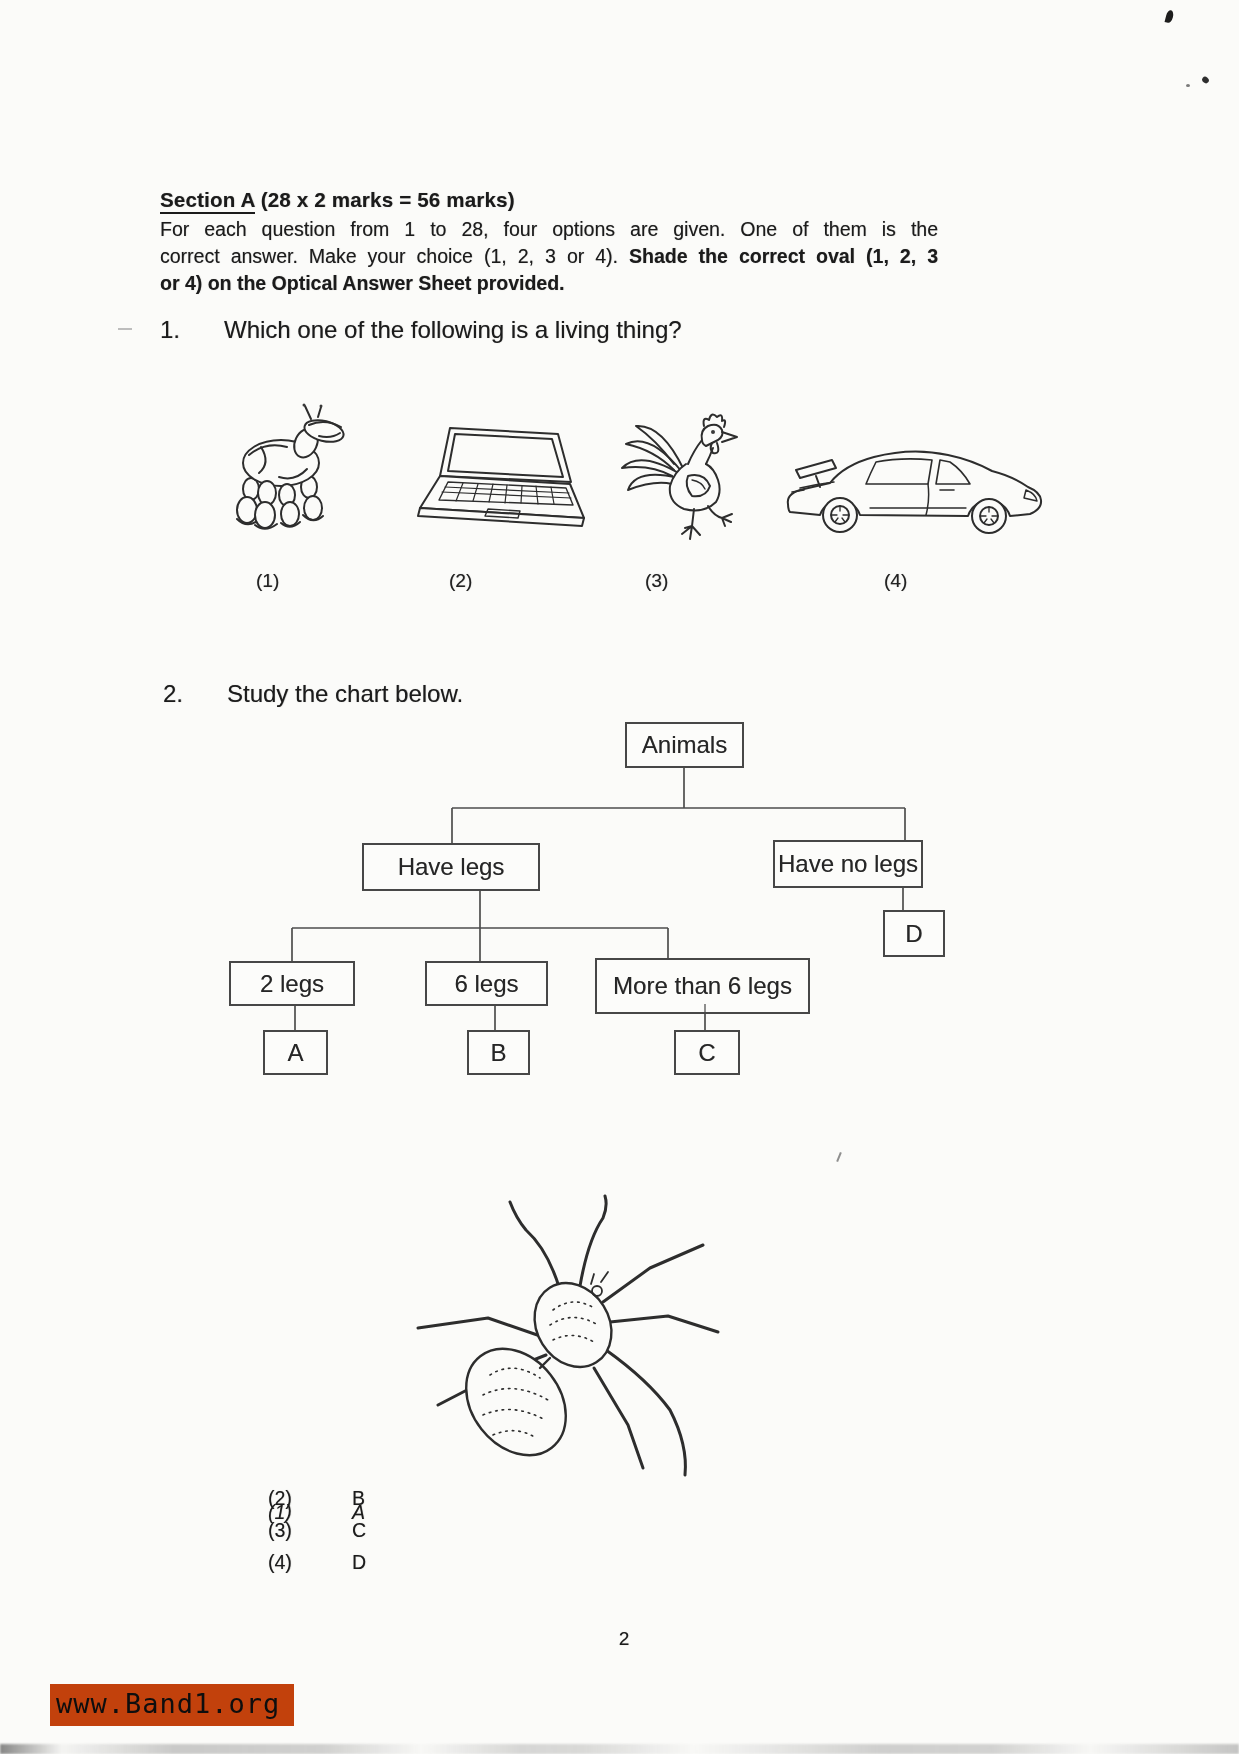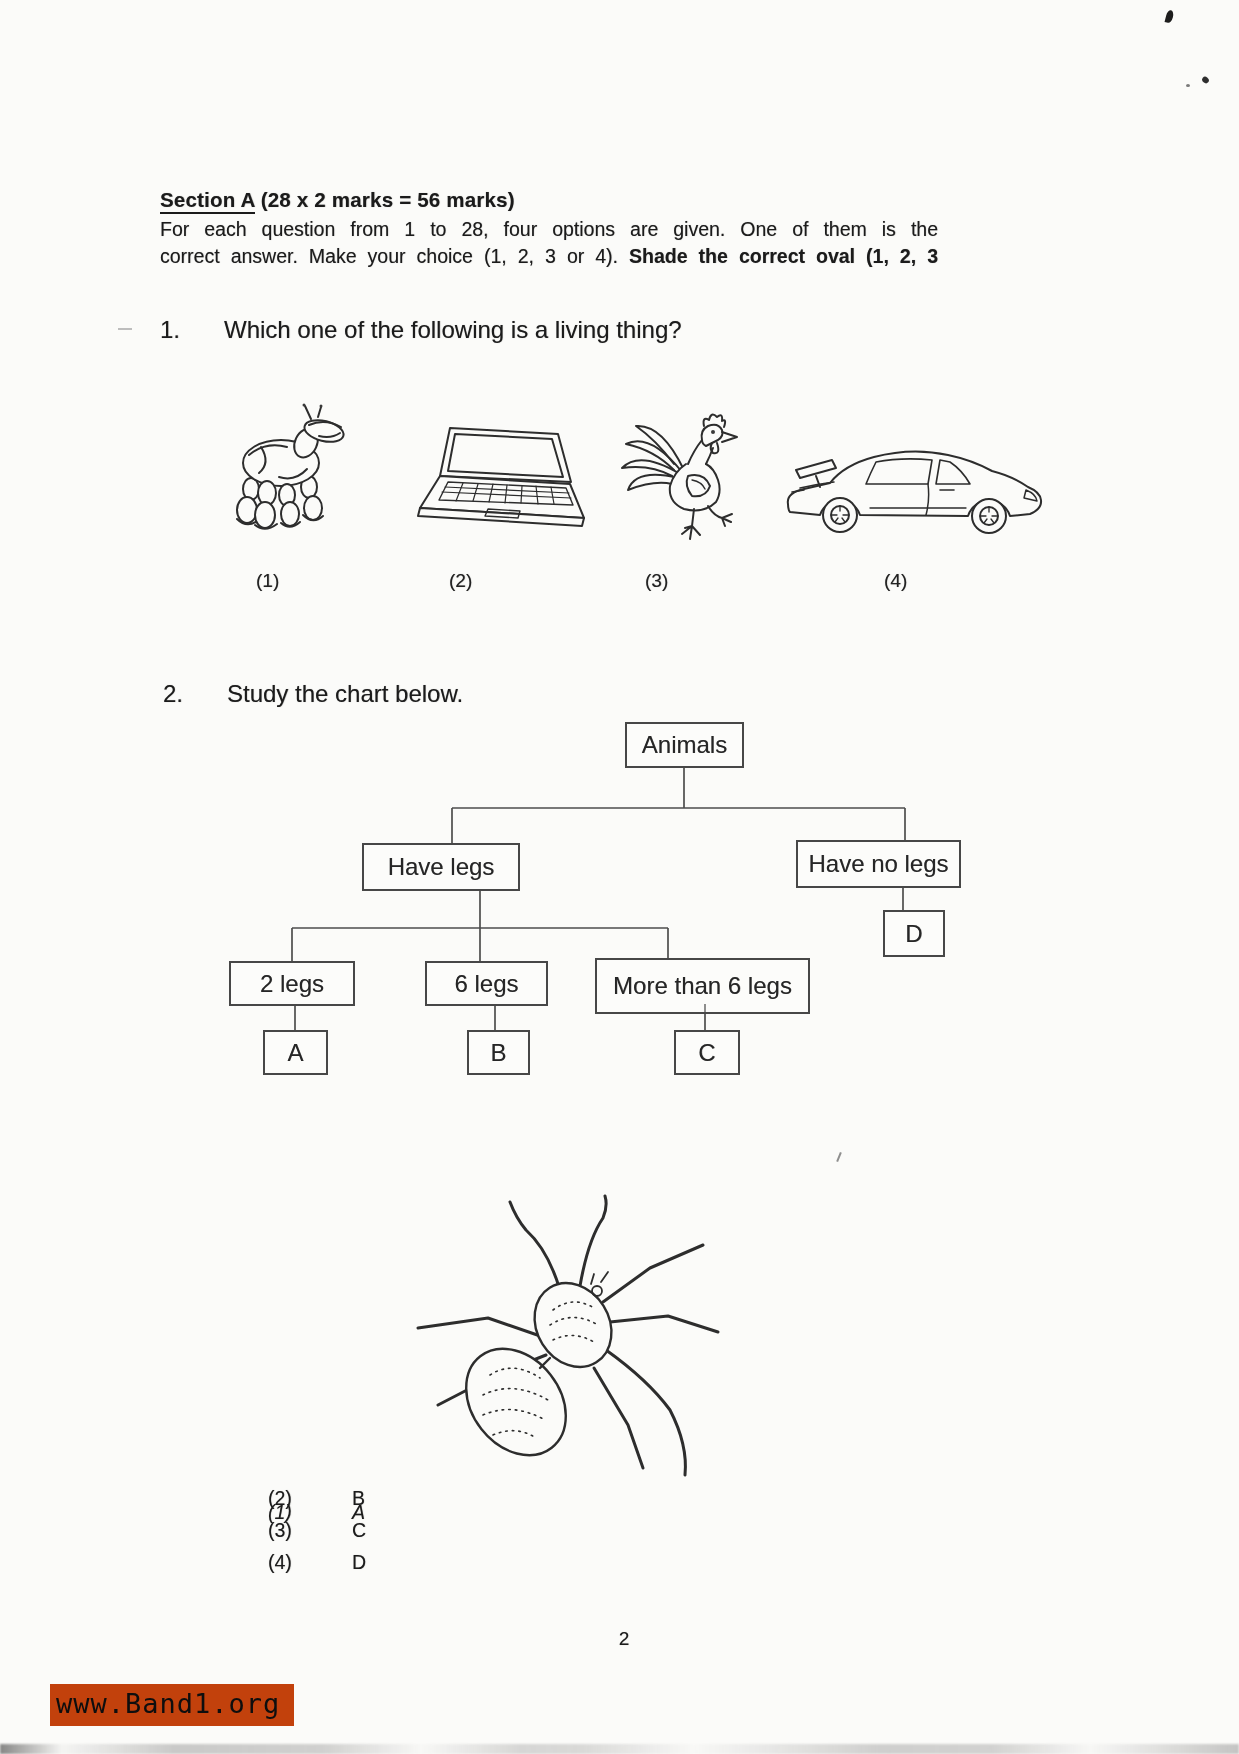--- a/index.html
+++ b/index.html
@@ -54,20 +54,21 @@
 
   <div class="abs heading txt" style="left:160px; top:188px;">
     <span class="u">Section A</span><span> (28 x 2 marks = 56 marks)</span>
   </div>
 
   <div class="abs para txt" style="left:160px; top:216px;">
     <div class="jline">For each question from 1 to 28, four options are given. One of them is the</div>
     <div class="jline">
       <span>correct answer. Make your choice (1, 2, 3 or 4). </span><span class="b">Shade the correct oval (1, 2, 3</span>
     </div>
+    <div class="b">or 4) on the Optical Answer Sheet provided.</div>
   </div>
 
   <div class="abs qrow txt" style="left:160px; top:316px;">
     <span class="qnum">1.</span><span>Which one of the following is a living thing?</span>
   </div>
 
   <svg class="abs line-art" style="left:221px; top:403px;" width="136" height="136" viewBox="0 0 136 136">
     <ellipse cx="30" cy="86" rx="8" ry="11" class="paperfill"></ellipse>
     <ellipse cx="26" cy="107" rx="10" ry="13" class="paperfill"></ellipse>
     <ellipse cx="88" cy="84" rx="8" ry="11" class="paperfill"></ellipse>
@@ -162,22 +163,22 @@
     <path d="M280,191 L280,261"></path>
     <path d="M92,228 L468,228"></path>
     <path d="M92,228 L92,261"></path>
     <path d="M468,228 L468,258"></path>
     <path d="M95,306 L95,330"></path>
     <path d="M295,306 L295,330"></path>
     <path d="M505,304 L505,330"></path>
   </svg>
 
   <div class="node" style="left:625px; top:722px; width:119px; height:46px;">Animals</div>
-  <div class="node" style="left:362px; top:843px; width:158px; height:48px;">Have legs</div>
-  <div class="node" style="left:796px; top:840px; width:165px; height:48px;">Have no legs</div>
+  <div class="node" style="left:362px; top:843px; width:178px; height:48px;">Have legs</div>
+  <div class="node" style="left:773px; top:840px; width:150px; height:48px;">Have no legs</div>
   <div class="node" style="left:883px; top:910px; width:62px; height:47px;">D</div>
   <div class="node" style="left:229px; top:961px; width:126px; height:45px;">2 legs</div>
   <div class="node" style="left:425px; top:961px; width:123px; height:45px;">6 legs</div>
   <div class="node" style="left:595px; top:958px; width:215px; height:56px;">More than 6 legs</div>
   <div class="node" style="left:263px; top:1030px; width:65px; height:45px;">A</div>
   <div class="node" style="left:467px; top:1030px; width:63px; height:45px;">B</div>
   <div class="node" style="left:674px; top:1030px; width:66px; height:45px;">C</div>
 
 
   <svg class="abs line-art" style="left:398px; top:1190px;" width="334" height="292" viewBox="0 0 334 292">

